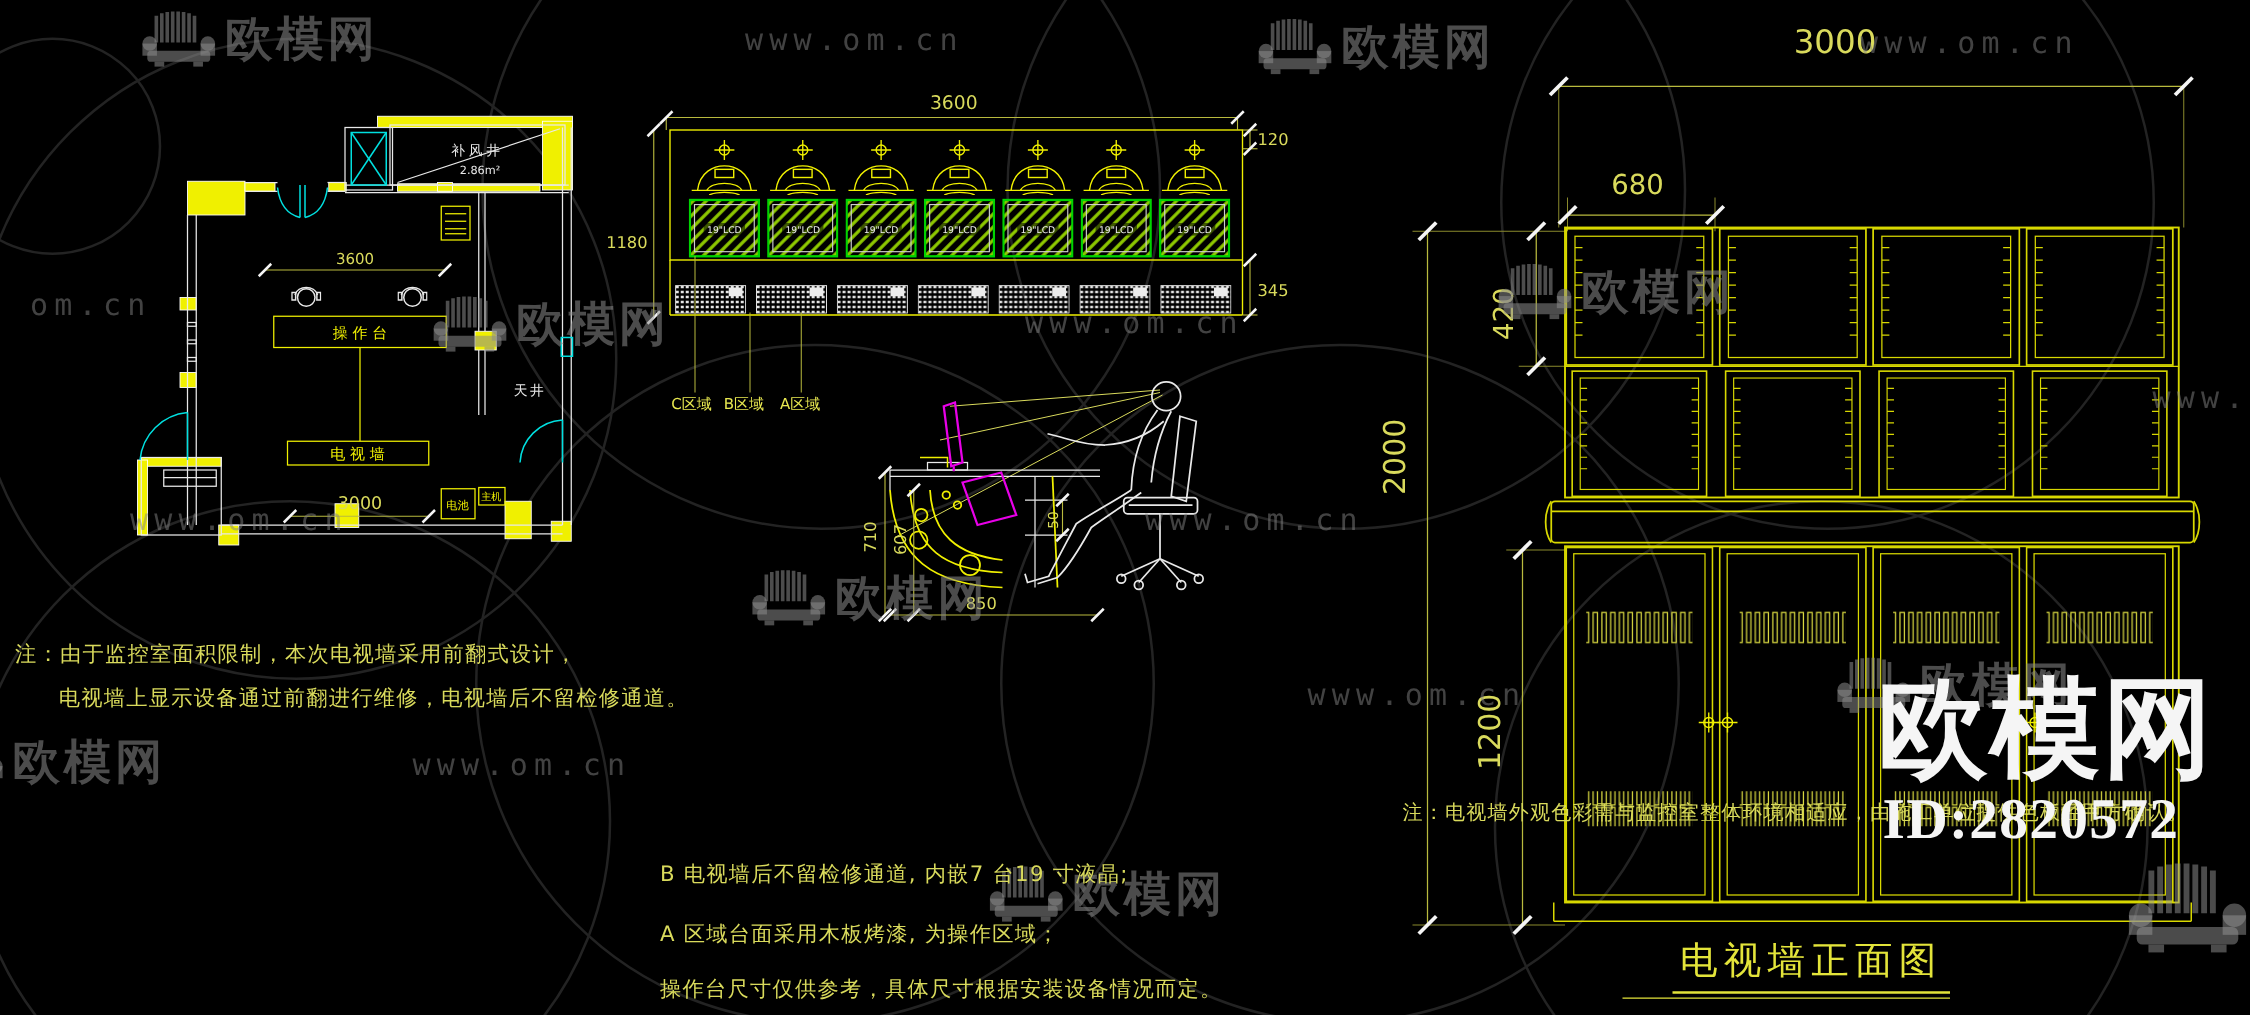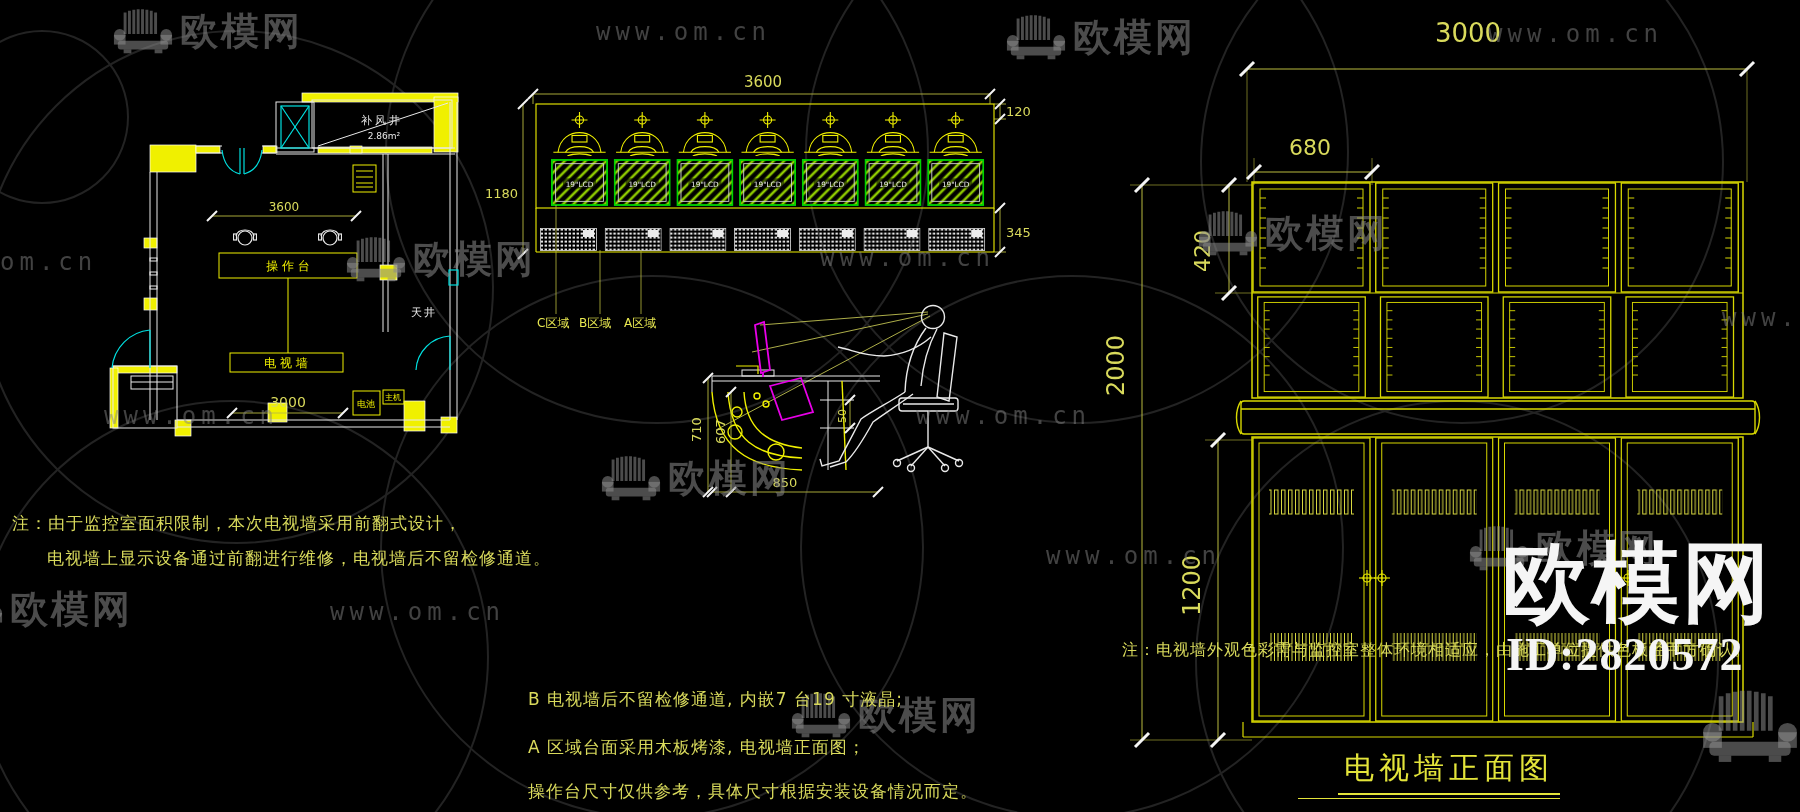--- a/index.html
+++ b/index.html
@@ -581,33 +581,33 @@
           <rect x="6" y="33" width="52" height="9" rx="3"></rect>
           <rect x="12" y="42" width="8" height="4"></rect>
           <rect x="44" y="42" width="8" height="4"></rect>
         </g>
       </svg>
     <span class="wm-brand">欧模网</span>
   </div>
 
   <span class="wm-site" style="left:596px;top:18px;">www.om.cn</span>
   <span class="wm-site" style="left:1488px;top:20px;">www.om.cn</span>
-  <span class="wm-site" style="left:0px;top:248px;">om.cn</span>
+  <span class="wm-site" style="left:0px;top:230px;padding-left:24px;">om.cn</span>
   <span class="wm-site" style="left:820px;top:244px;">www.om.cn</span>
   <span class="wm-site" style="left:104px;top:402px;">www.om.cn</span>
   <span class="wm-site" style="left:916px;top:402px;">www.om.cn</span>
   <span class="wm-site" style="left:330px;top:598px;">www.om.cn</span>
   <span class="wm-site" style="left:1046px;top:542px;">www.om.cn</span>
   <span class="wm-site" style="left:1722px;top:304px;">www.</span>
 
   <div class="note" style="left:12px;top:512px;">注：由于监控室面积限制，本次电视墙采用前翻式设计，</div>
   <div class="note" style="left:47px;top:547px;text-align:right;">电视墙上显示设备通过前翻进行维修，电视墙后不留检修通道。</div>
 
   <div class="note" style="left:528px;top:688px;">B 电视墙后不留检修通道, 内嵌7 台19 寸液晶;</div>
-  <div class="note" style="left:528px;top:736px;">A 区域台面采用木板烤漆, 电视墙正面图；</div>
+  <div class="note" style="left:528px;top:736px;">A 区域台面采用木板烤漆, 为操作区域；</div>
   <div class="note" style="left:528px;top:780px;">操作台尺寸仅供参考，具体尺寸根据安装设备情况而定。</div>
 
   <div class="note" style="left:1122px;top:640px;font-size:16px;font-family:Liberation Serif, serif;">注：电视墙外观色彩需与监控室整体环境相适应，由施工单位提供色板经甲方确认。</div>
   <div class="cad-title" style="left:1298px;top:748px;">
     <div class="t" style="font-size:30px;margin-left:40px;">电视墙正面图</div>
     <div class="u2"></div>
   </div>
 
   <div class="big-brand">欧模网</div>
   <div class="big-id">ID:2820572</div>

